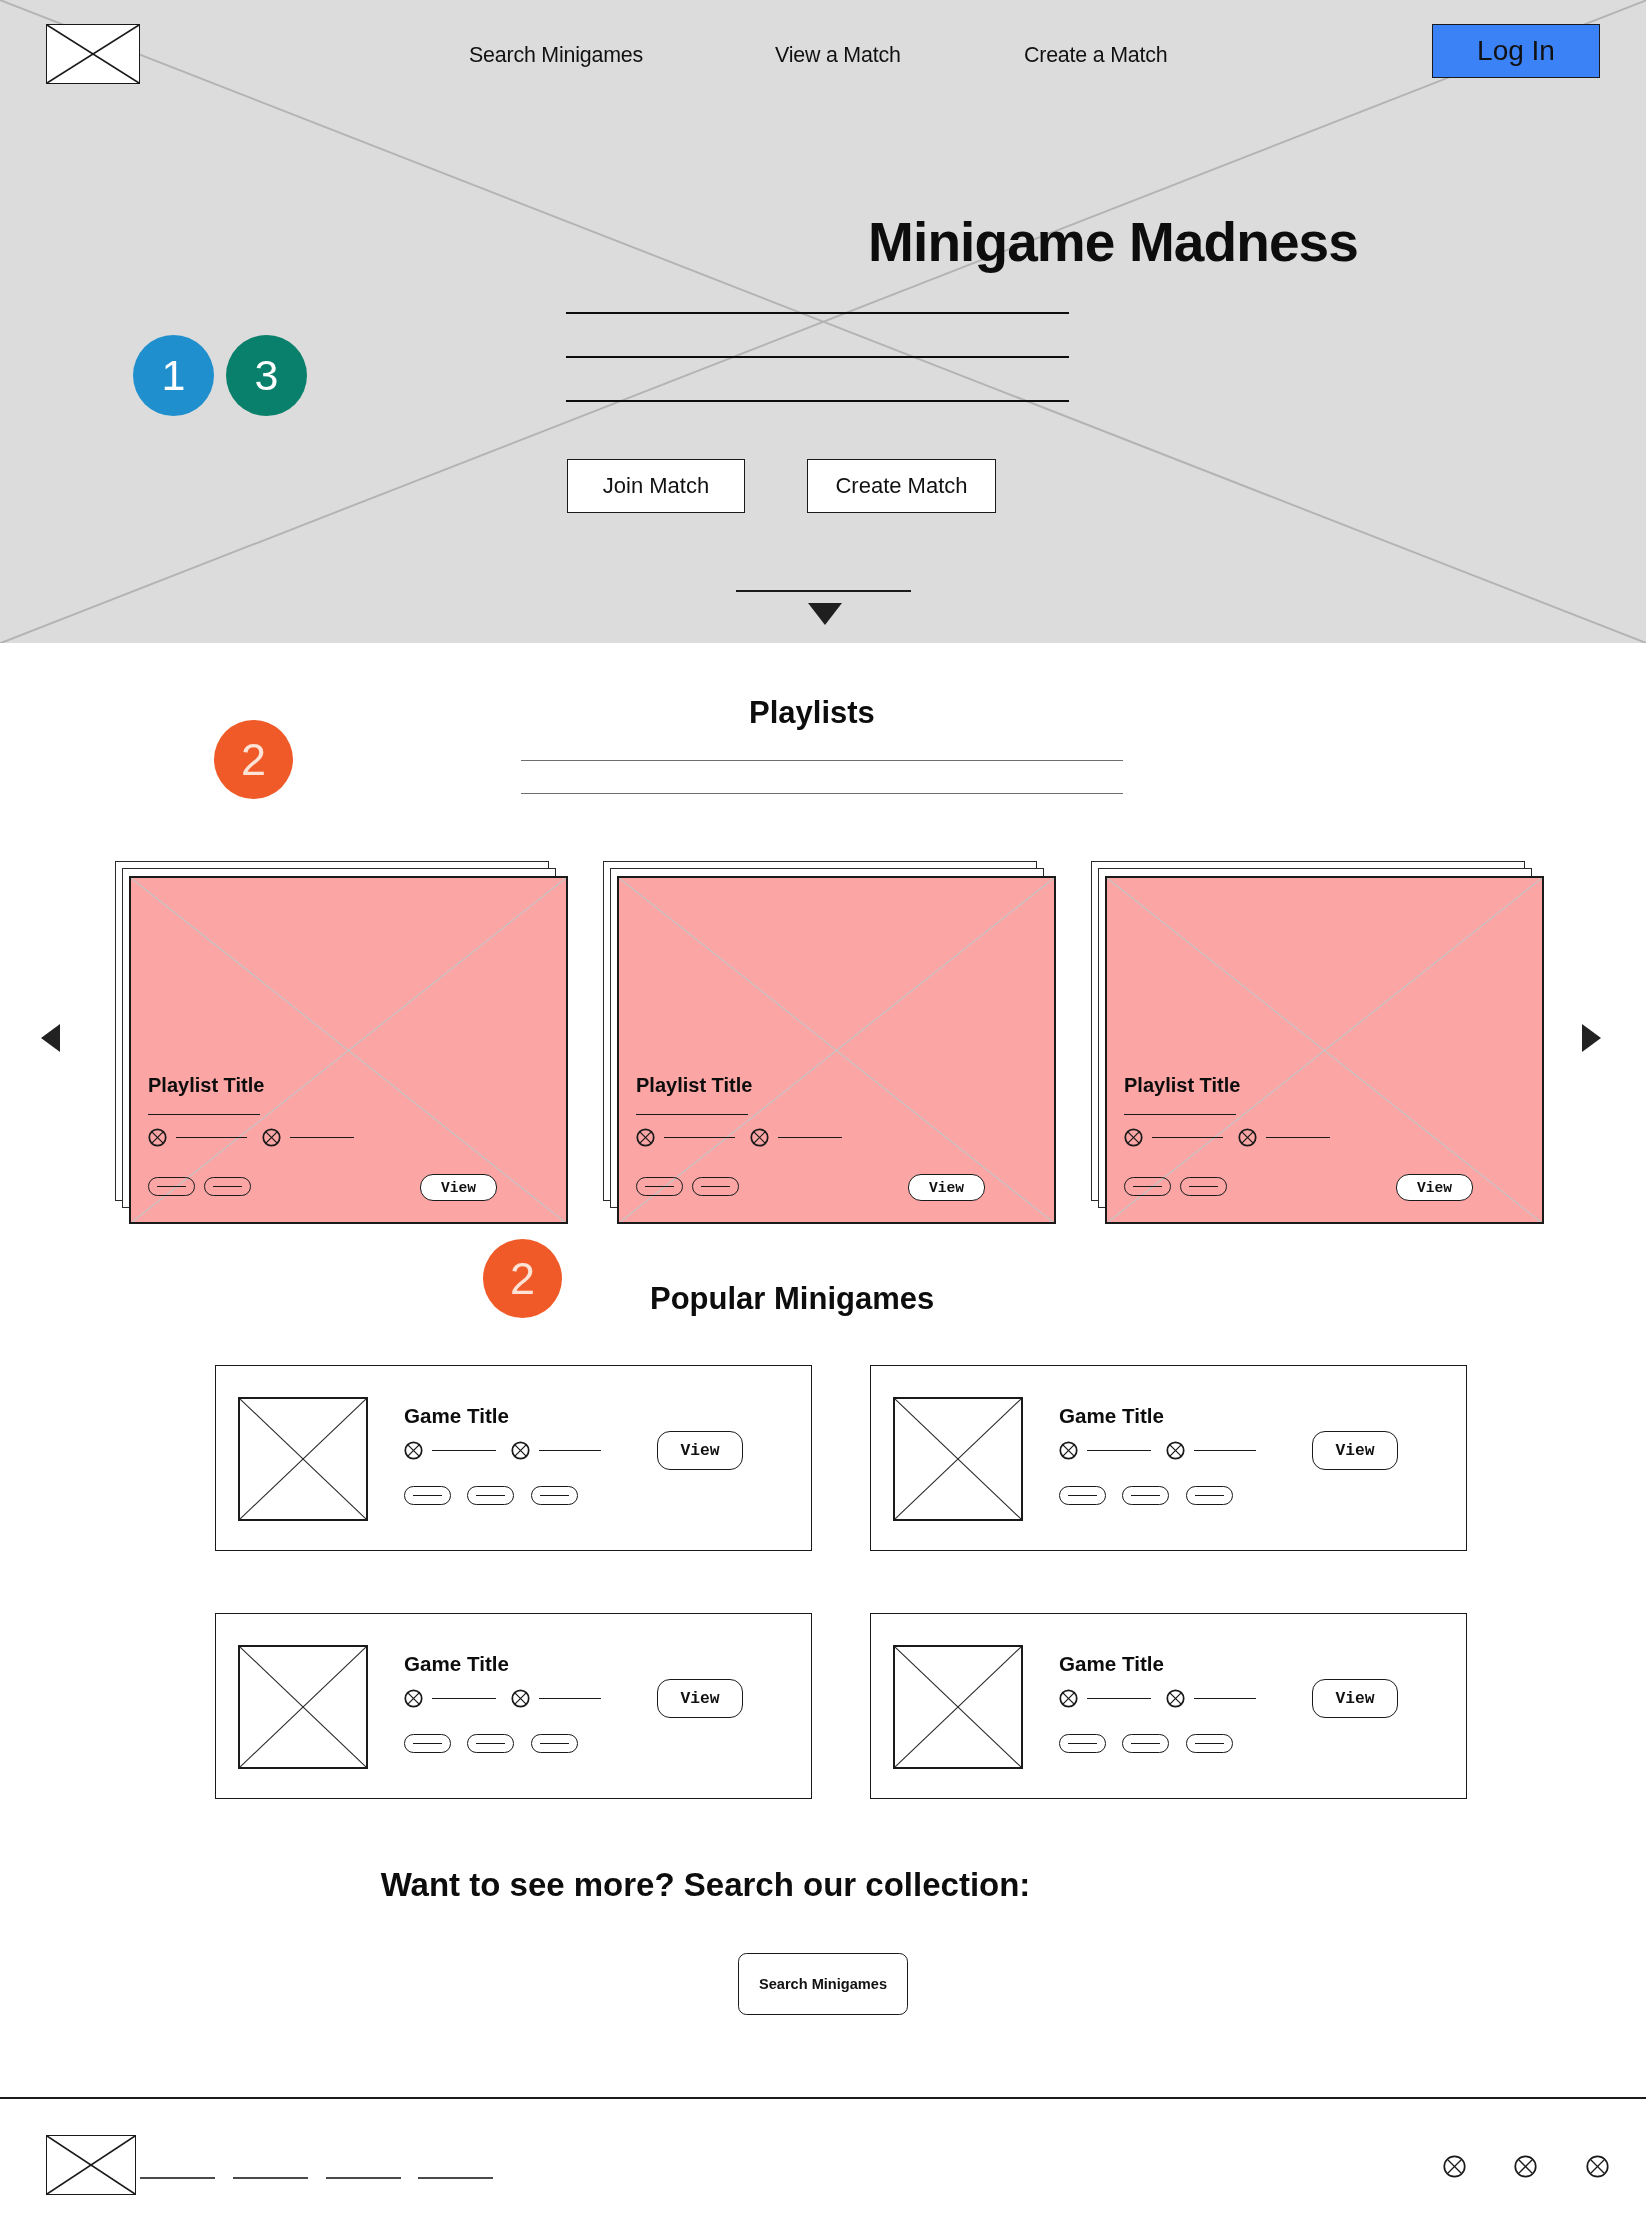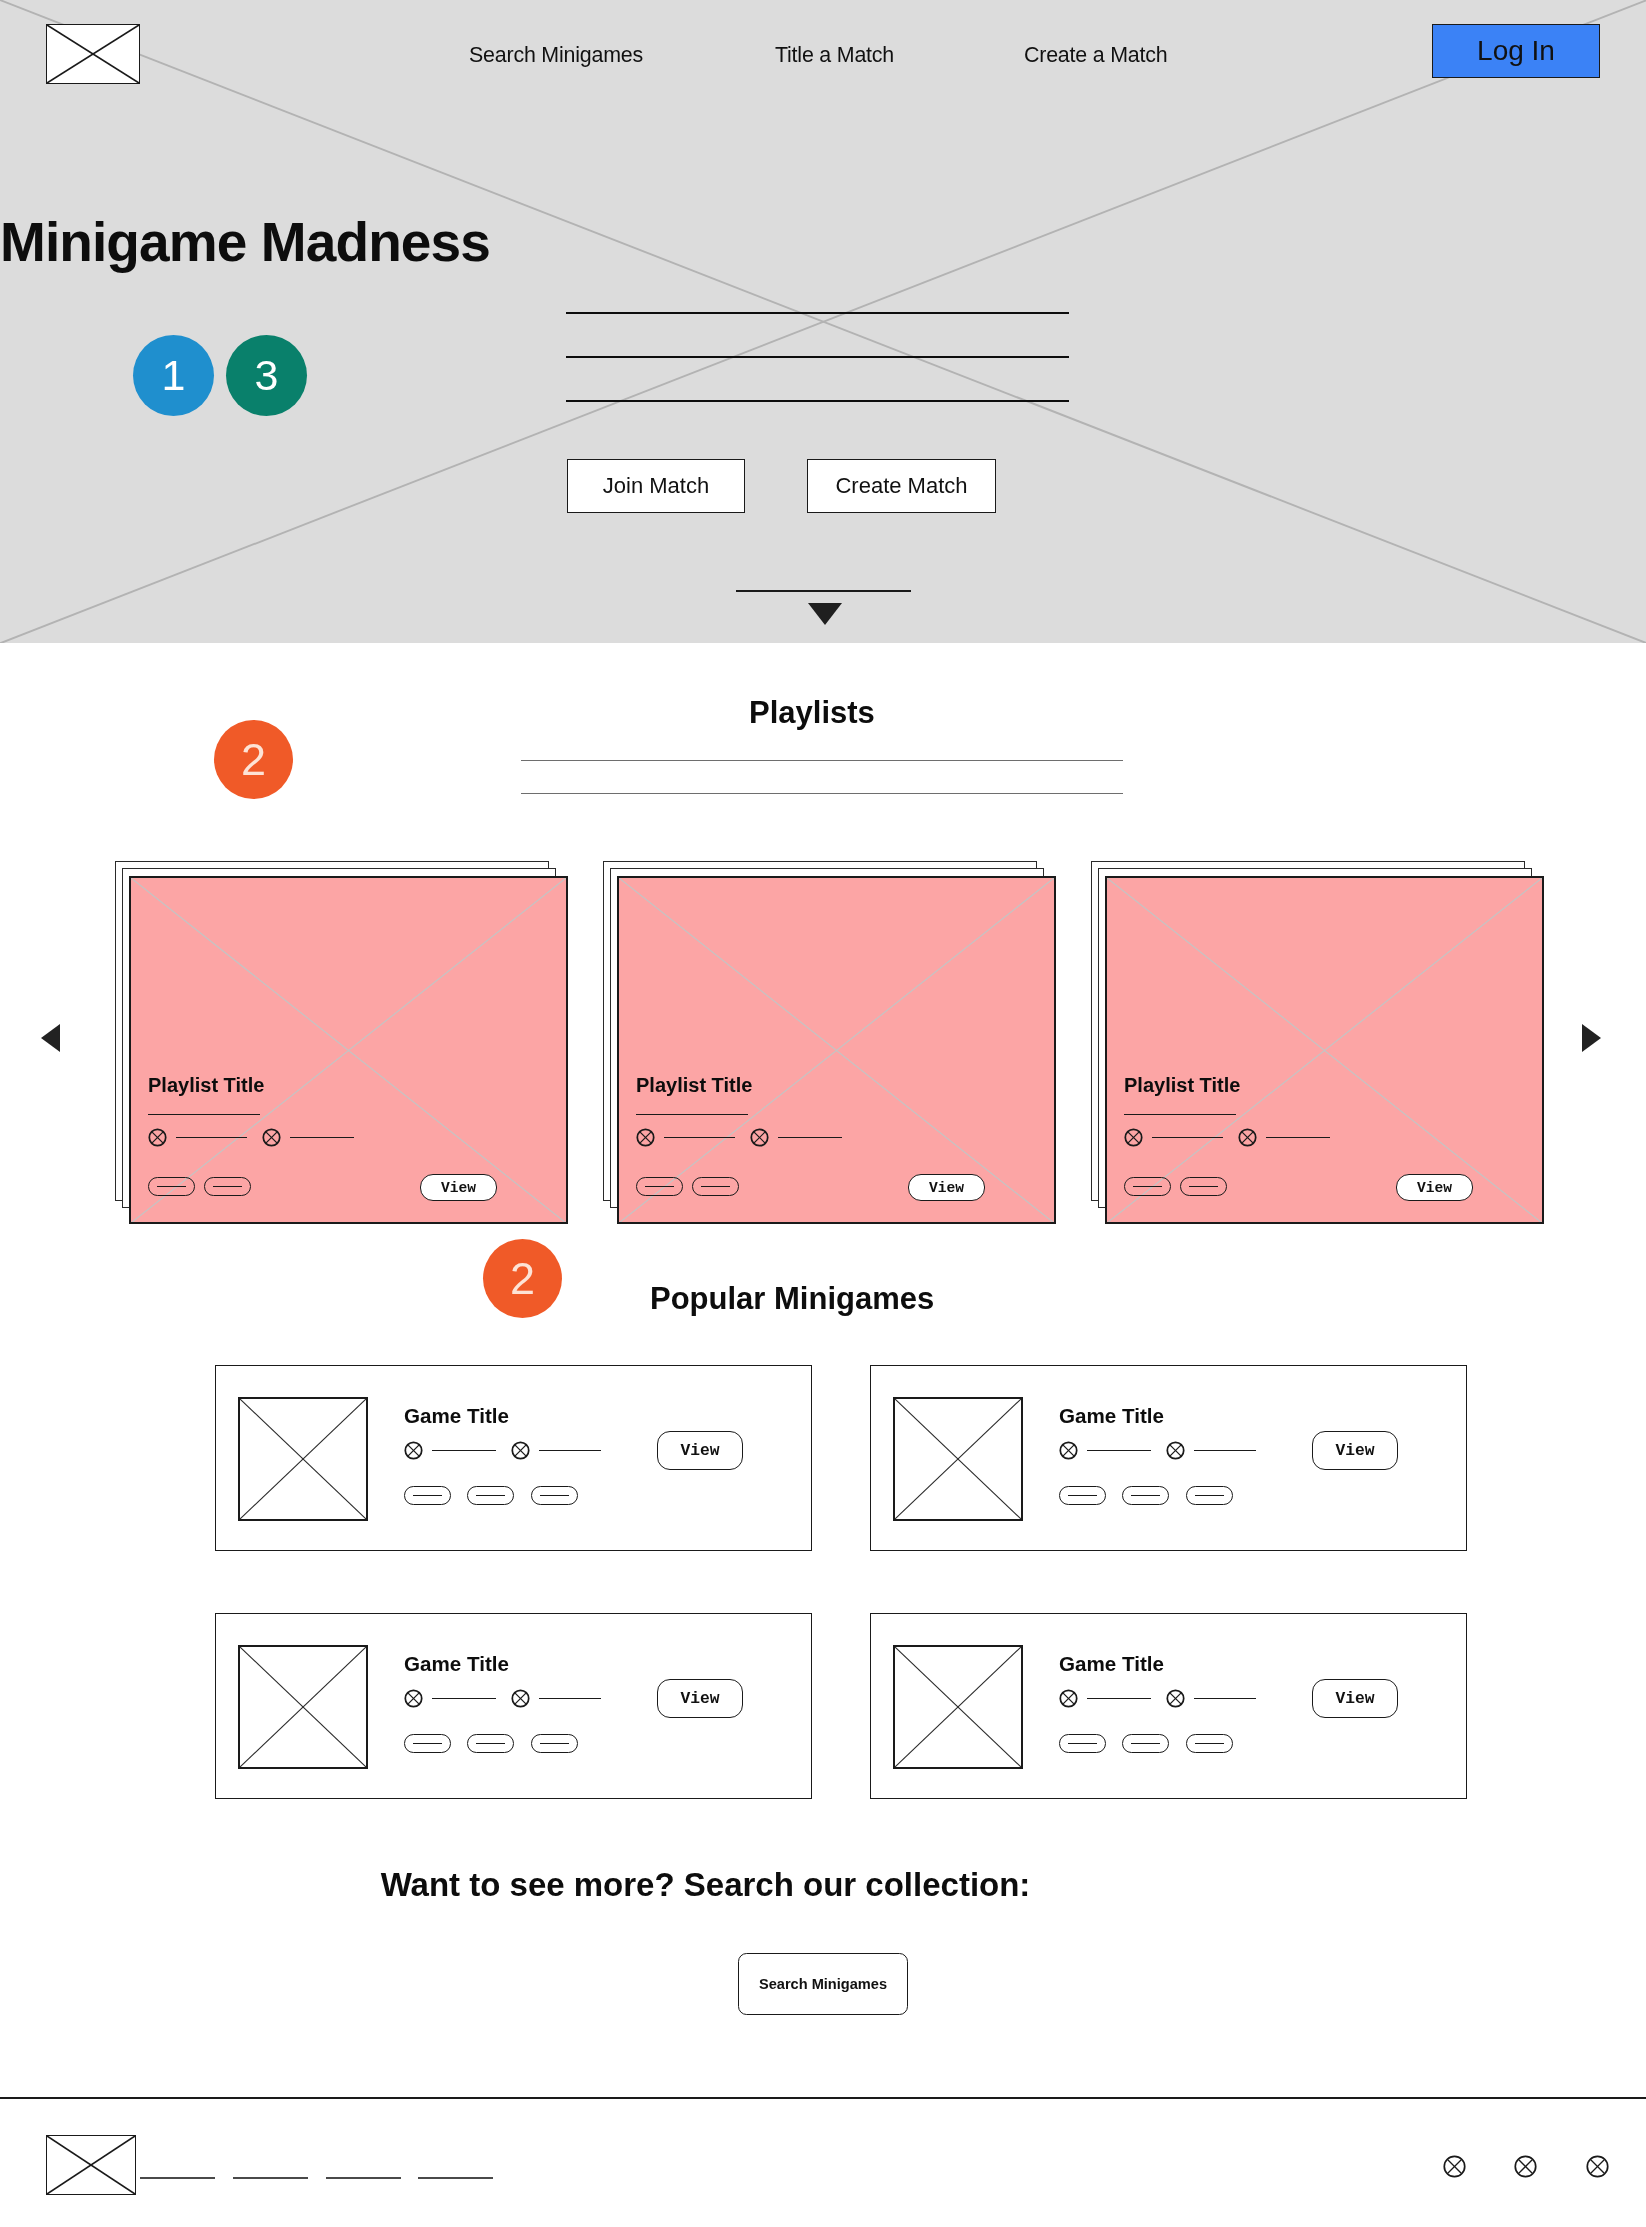--- a/index.html
+++ b/index.html
@@ -37,21 +37,21 @@
   .nav-login {
     position: absolute; left: 1432px; top: 24px; width: 168px; height: 54px;
     background: #3b82f6; border: 1.7px solid #1a1a1a;
     display: flex; align-items: center; justify-content: center;
     font-size: 28px; color: #111; cursor: pointer;
   }
 
   
   .hero-title {
     position: absolute; left: 0; top: 210px; width: 1358px;
-    text-align: left; font-size: 55px; font-weight: 700;
+    text-align: right; font-size: 55px; font-weight: 700;
     color: #0d0d0d; letter-spacing: -0.9px; z-index: 4;
   }
   .hero-rule {
     position: absolute; left: 566px; width: 503px; height: 0;
     border-top: 2.6px solid #0d0d0d; z-index: 4;
   }
   .hero-rule.r1 { top: 312px; }
   .hero-rule.r2 { top: 356px; }
   .hero-rule.r3 { top: 400px; }
 
@@ -235,21 +235,21 @@
   </div>
 
   <div class="nav">
     <div class="nav-logo">
       <svg viewBox="0 0 110 70" preserveAspectRatio="none">
         <line x1="0" y1="0" x2="110" y2="70"></line>
         <line x1="110" y1="0" x2="0" y2="70"></line>
       </svg>
     </div>
     <div class="nav-link l1">Search Minigames</div>
-    <div class="nav-link l2">Title a Match</div>
+    <div class="nav-link l2">View a Match</div>
     <div class="nav-link l3">Create a Match</div>
     <div class="nav-login">Log In</div>
   </div>
 
   <div class="hero-title">Minigame Madness</div>
   <div class="hero-rule r1"></div>
   <div class="hero-rule r2"></div>
   <div class="hero-rule r3"></div>
 
   <div class="badge badge-1" style="background: rgb(31, 143, 206);">

